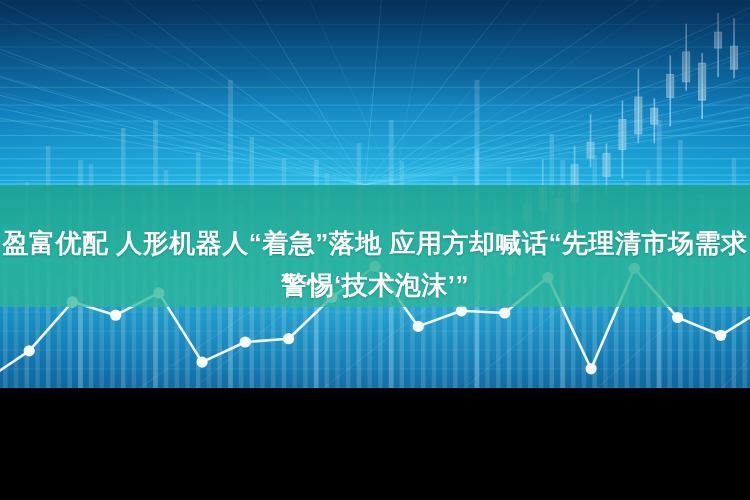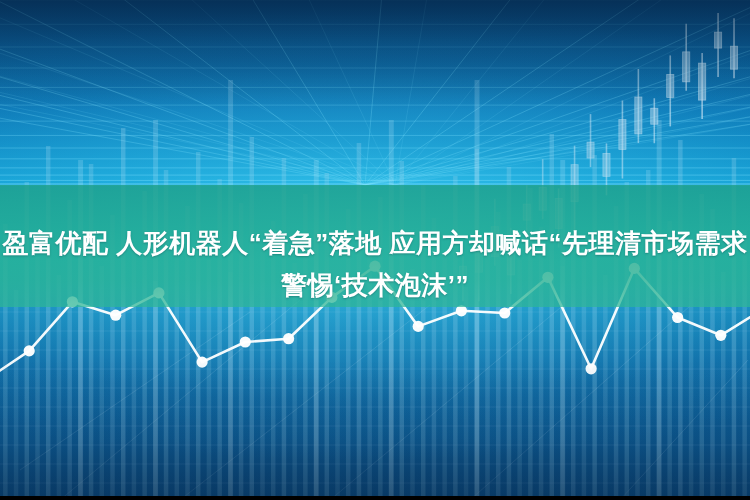--- a/index.html
+++ b/index.html
@@ -3,21 +3,21 @@
 <meta charset="utf-8">
 <style>
   html, body {
     margin: 0;
     padding: 0;
     background: #000;
   }
   #stage {
     position: relative;
     width: 750px;
-    height: 496px;
+    height: 388px;
     overflow: hidden;
     font-family: "Liberation Sans", "DejaVu Sans", sans-serif;
   }
 
   
   .layer {
     position: absolute;
     inset: 0;
     width: 750px;
     height: 500px;

